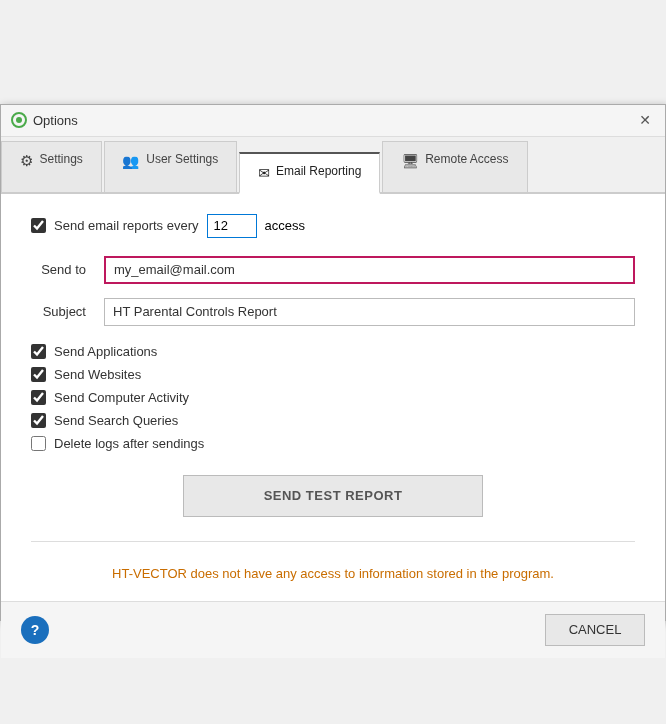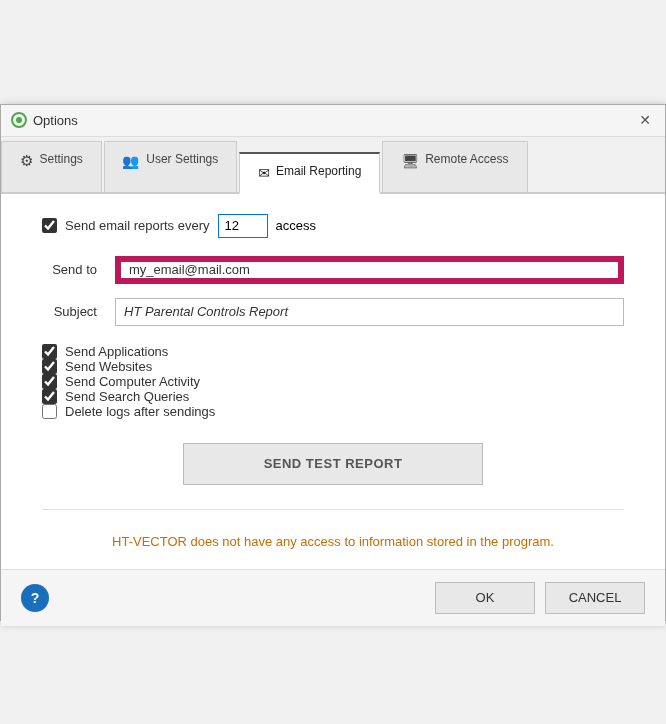--- a/index.html
+++ b/index.html
@@ -86,21 +86,21 @@
       font-weight: 500;
       margin-top: 15px;
     }
     .tab-icon {
       font-size: 16px;
     }
 
     
     .content {
       flex: 1;
-      padding: 20px 41px;
+      padding: 20px 30px;
       display: flex;
       flex-direction: column;
       gap: 14px;
     }
 
     
     .row-interval {
       display: flex;
       align-items: center;
       gap: 8px;
@@ -131,36 +131,35 @@
     }
     .field-label {
       width: 55px;
       text-align: right;
       color: #333;
       flex-shrink: 0;
     }
     .field-input {
       flex: 1;
       height: 28px;
-      border: 6px solid #be185d;
+      border: 2px solid #be185d;
       padding: 2px 8px;
       font-size: 13px;
       color: #333;
       outline: none;
     }
     .field-input.subject-input {
       border: 1px solid #bbb;
-      font-style: italic;
     }
 
     
     .checkboxes-section {
       display: flex;
       flex-direction: column;
-      gap: 0;
+      gap: 8px;
       margin-top: 4px;
     }
     .checkbox-row {
       display: flex;
       align-items: center;
       gap: 8px;
     }
     .checkbox-row input[type="checkbox"] {
       width: 15px;
       height: 15px;
@@ -328,18 +327,17 @@
 
     <hr class="divider">
 
     <p class="info-text">HT-VECTOR does not have any access to information stored in the program.</p>
 
   </div>
 
   <div class="footer">
     <button class="help-btn">?</button>
     <div class="footer-right">
-      <button class="footer-btn">OK</button>
       <button class="footer-btn">CANCEL</button>
     </div>
   </div>
 
 </div>
 
 </body></html>

